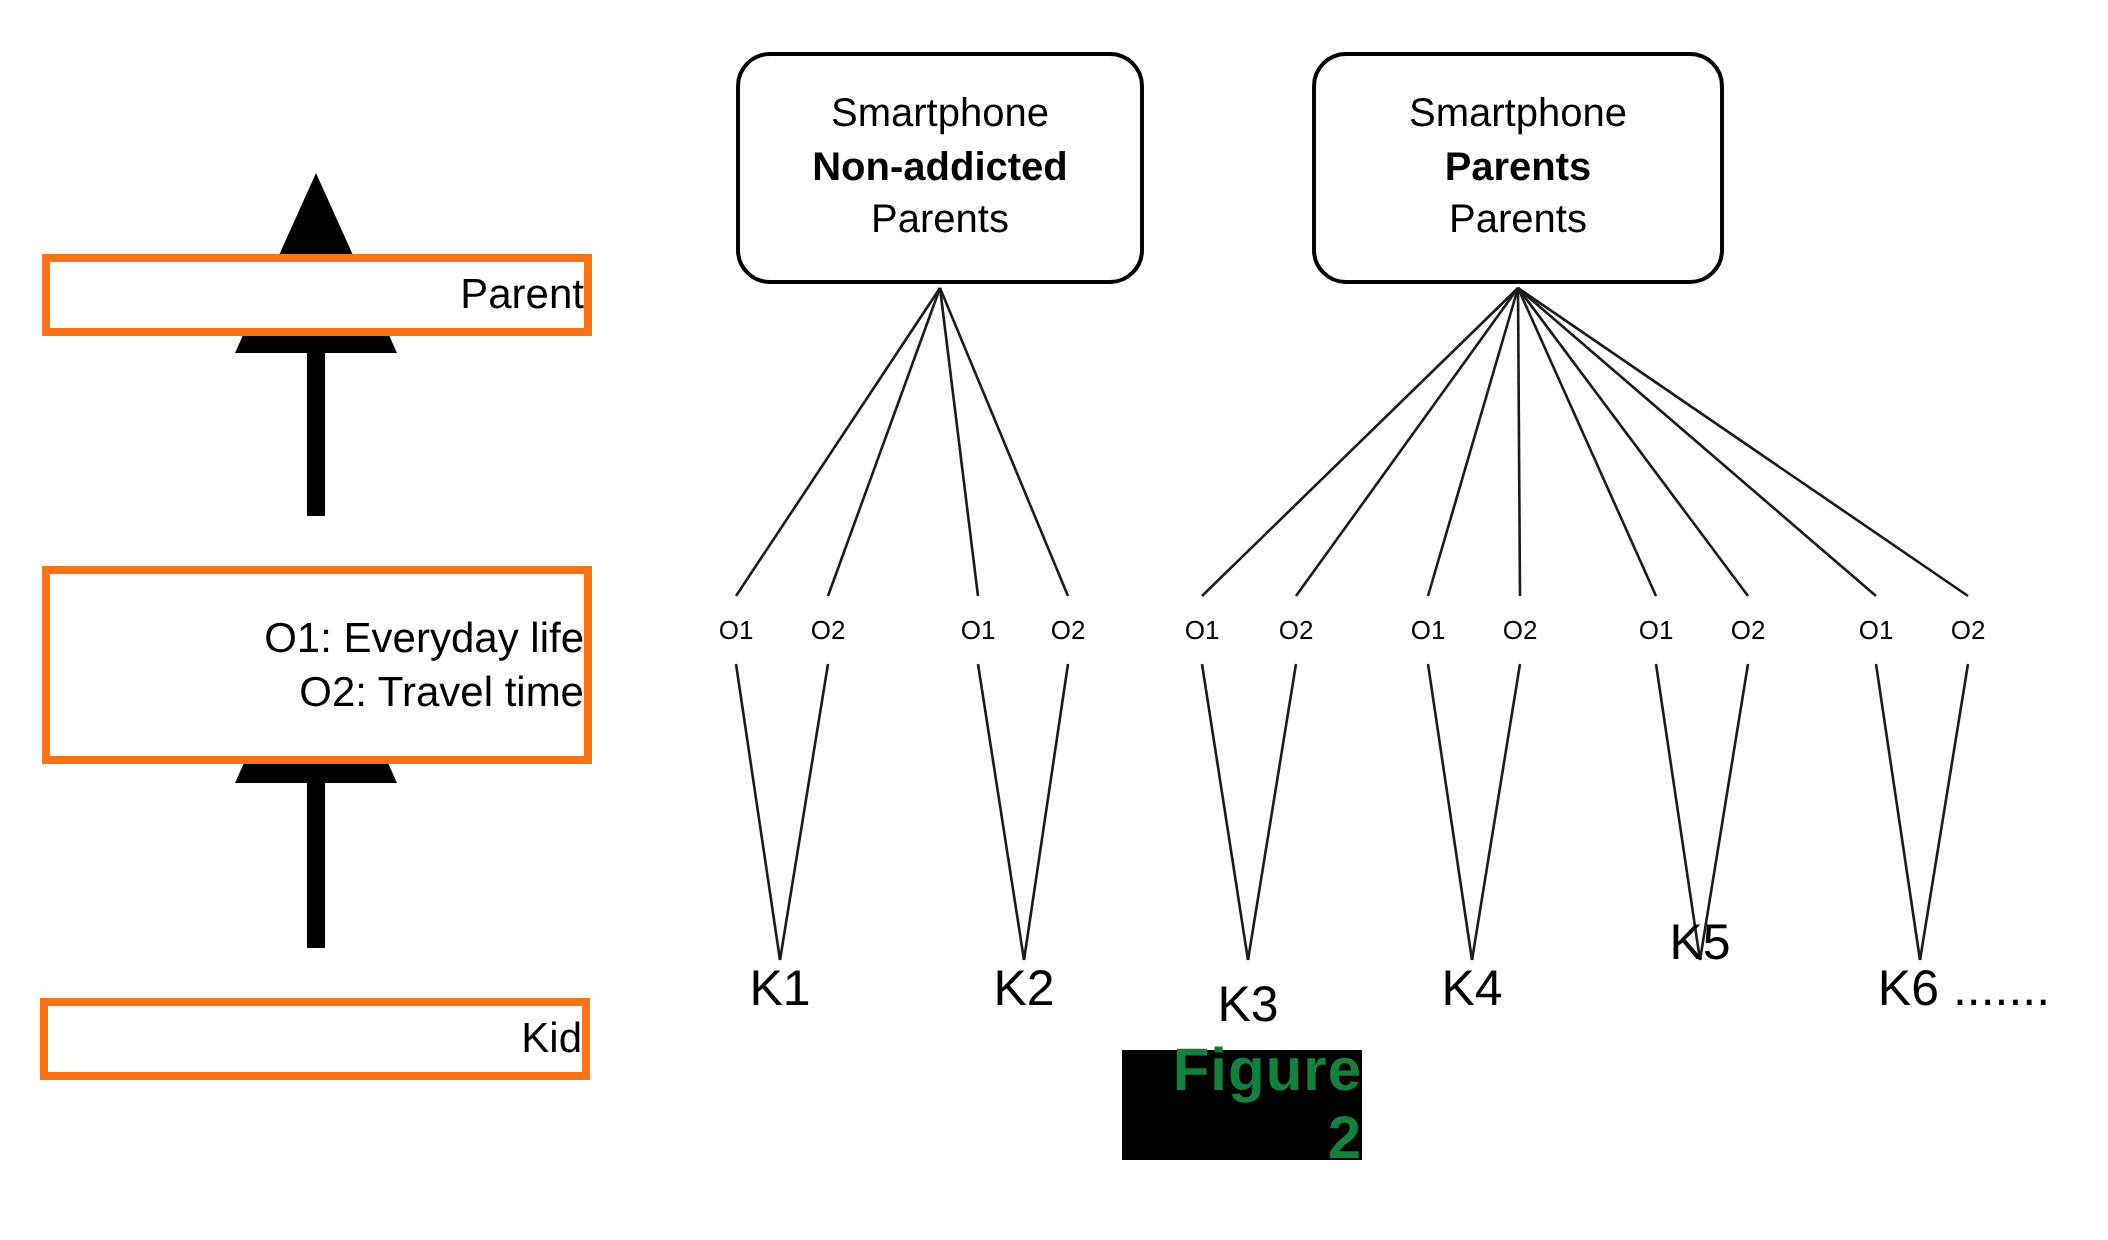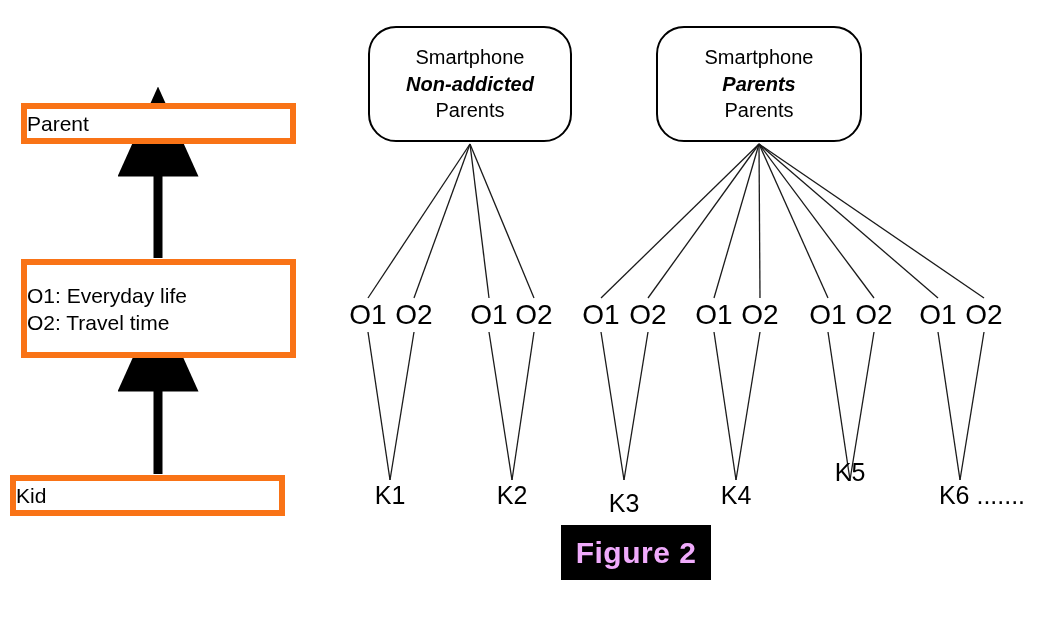--- a/index.html
+++ b/index.html
@@ -22,86 +22,87 @@
     position: absolute;
     left: 0;
     top: 0;
     width: 1054px;
     height: 620px;
   }
   
   .lbox {
     position: absolute;
     box-sizing: border-box;
-    border: 6px solid #f97316;
+    border: 4px solid #f97316;
     background: #ffffff;
     display: flex;
     flex-direction: column;
-    align-items: flex-start;
+    align-items: flex-end;
     justify-content: center;
     text-align: center;
+    margin-top: 24px;
   }
   .lbox-title {
     font-size: 21px;
     line-height: 1.12;
     white-space: nowrap;
   }
   .lbox-sub {
     font-size: 21px;
     line-height: 1.28;
     white-space: nowrap;
   }
   #parent-box  { left: 21px;  top: 103px; width: 275px; height: 41px; }
   #measure-box { left: 21px;  top: 259px; width: 275px; height: 99px; padding-top: 2px;}
-  #kid-box     { left: 10px;  top: 475px; width: 275px; height: 41px; }
+  #kid-box     { left: 20px;  top: 475px; width: 275px; height: 41px; }
 
   
   .gbox {
     position: absolute;
     box-sizing: border-box;
     border: 2px solid #000000;
-    border-radius: 28px;
+    border-radius: 17px;
     background: #ffffff;
     display: flex;
     flex-direction: column;
     align-items: center;
     justify-content: center;
     text-align: center;
     line-height: 1.33;
   }
   .gbox span { display: block; font-size: 20px; white-space: nowrap; }
-  .gbox .strong { font-weight: bold; font-style: italic; }
+  .gbox .strong { font-weight: bold; }
   #group-box-0 { left: 368px; top: 26px; width: 204px; height: 116px; }
   #group-box-1 { left: 656px; top: 26px; width: 206px; height: 116px; }
 
   
   .nlabel {
     position: absolute;
-    font-size: 28px;
+    font-size: 13px;
     line-height: 1;
     white-space: nowrap;
     transform: translate(-50%, -50%);
   }
   .klabel {
     position: absolute;
     font-size: 25px;
     line-height: 1;
     white-space: nowrap;
     transform: translate(-50%, -50%);
   }
 
   
   #figure-caption {
     position: absolute;
     left: 561px;
     top: 525px;
-    width: 150px;
+    width: 120px;
     height: 55px;
     background: #000000;
-    color: #f0abfc;
+    color: #15803d;
     font-size: 30px;
     font-weight: bold;
     display: flex;
     align-items: center;
     justify-content: center;
     letter-spacing: 0.5px;
     text-align: right;
   }
 </style>
 </head>

